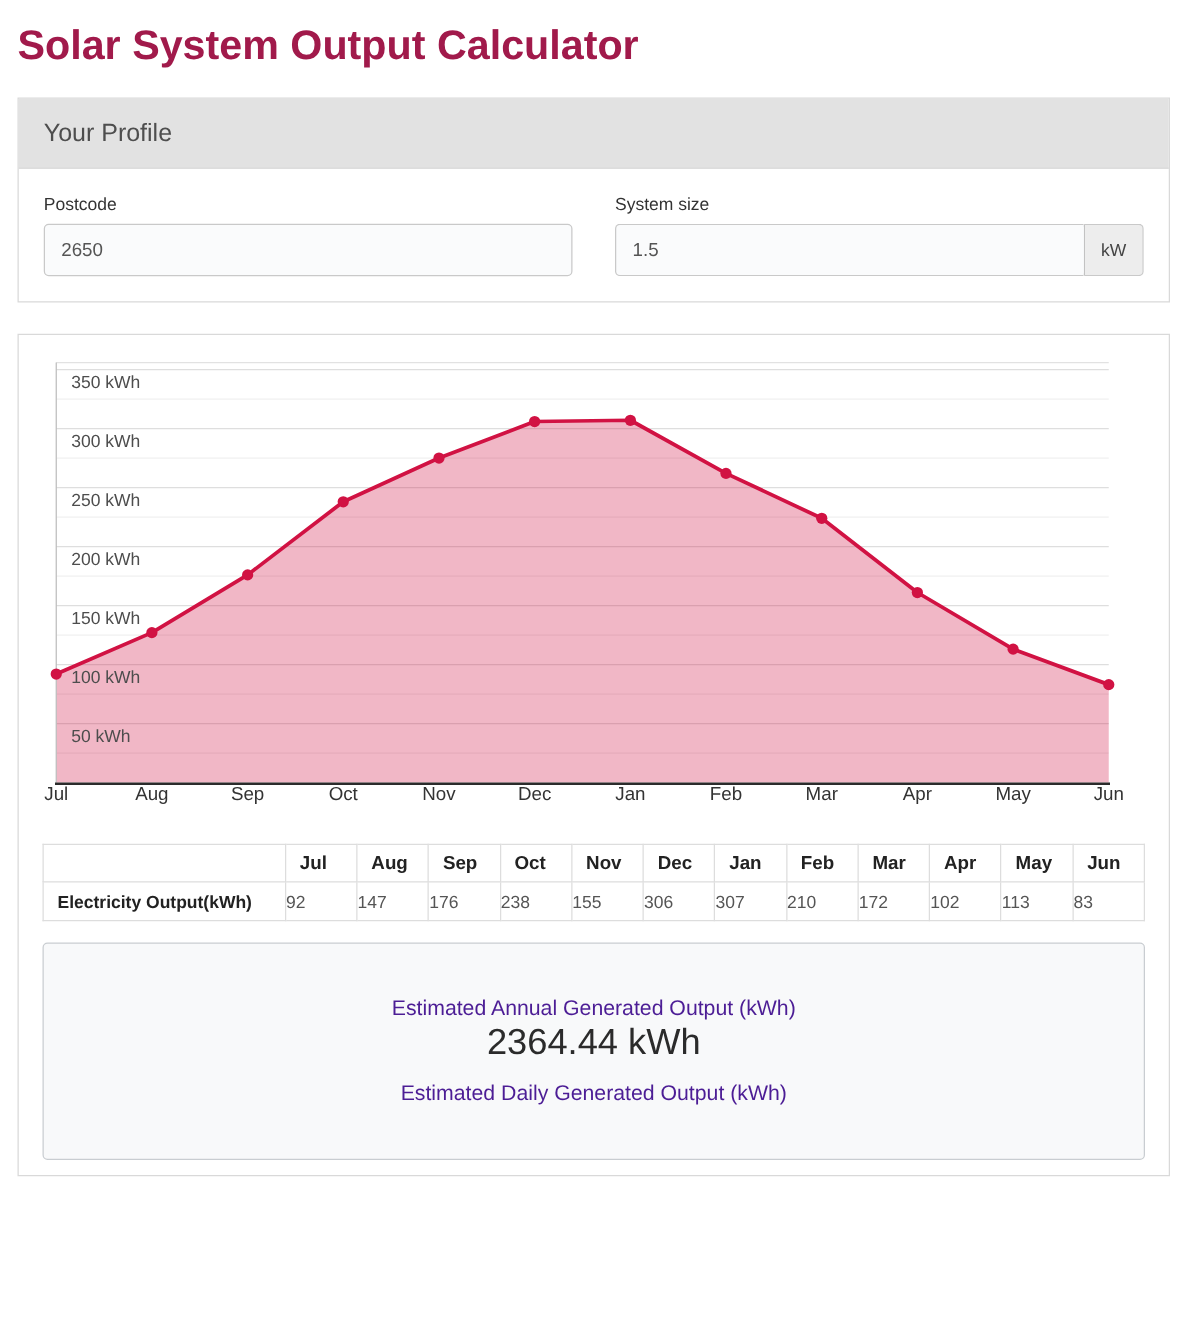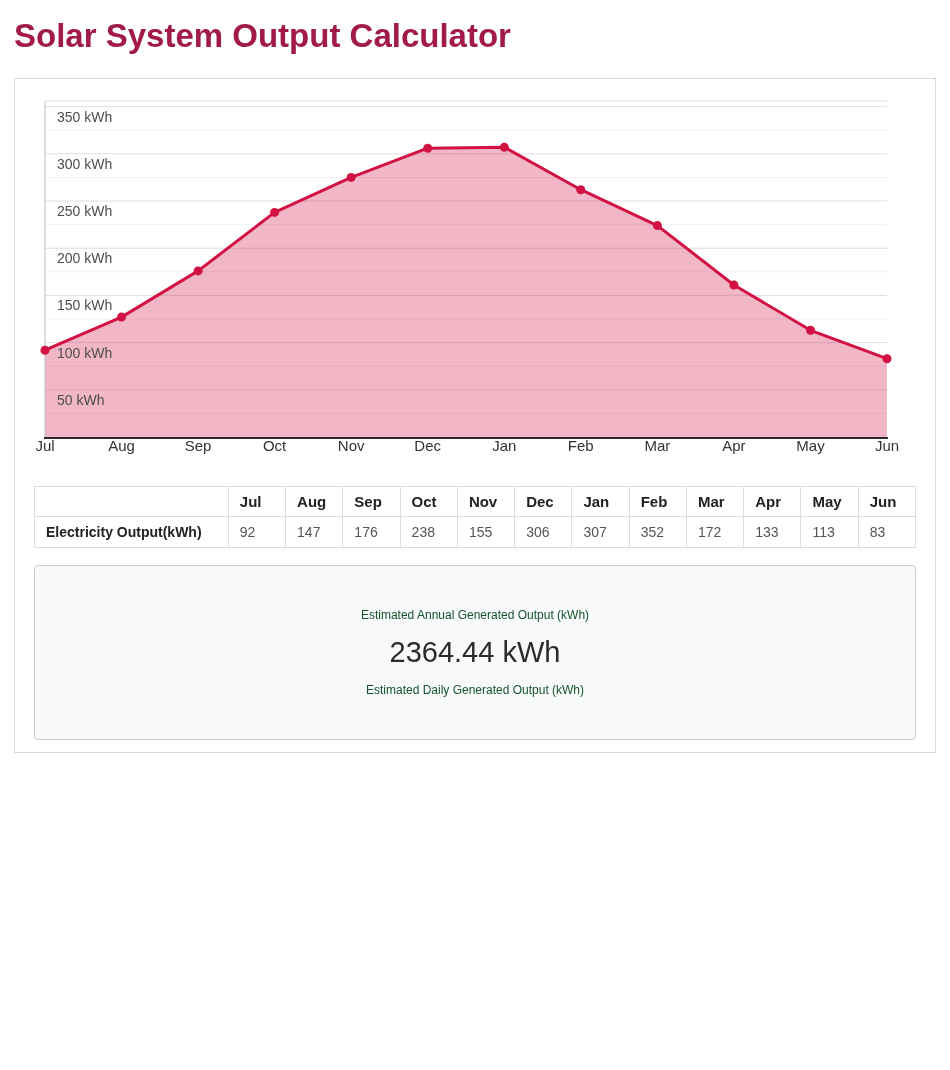--- a/index.html
+++ b/index.html
@@ -47,39 +47,57 @@
   .output-body { padding: 0 0 12px 0; }
   .chart-wrap { width: 920px; height: 390px; }
   svg { display: block; }
   .y-lab { font: 14px "Liberation Sans", sans-serif; fill: #4d4d4d; }
   .x-lab { font: 15px "Liberation Sans", sans-serif; fill: #333; }
 
   .table-wrap { margin: 17px 19px 0 19px; }
   table { width: 100%; border-collapse: collapse; table-layout: fixed; }
   th, td { border: 1px solid #ddd; text-align: left; }
   thead th { font-size: 15px; font-weight: 700; color: #222; padding: 6px 11px; }
-  tbody td { font-size: 14px; color: #555; padding: 7px 11px; }
+  tbody td { font-size: 14px; color: #555; padding: 7px 0; }
   .corner, .rowlab { width: 22%; }
   .rowlab { font-size: 14px; font-weight: 700; color: #222; padding: 7px 11px; }
 
   .summary-box {
     margin: 17px 19px 0 19px;
     background: #f8f9fa; border: 1px solid #c9cdd1; border-radius: 4px;
     text-align: center; padding: 32px 10px 42px 10px;
   }
-  .summary-label { font-size: 12px; color: #14532d; margin-top: 10px; }
-  .summary-value { font-size: 29px; color: #2b2b2b; font-weight: 500; margin: 14px 0 14px 0; }
+  .summary-label { font-size: 17px; color: #4c1d95; margin-top: 10px; }
+  .summary-value { font-size: 29px; color: #2b2b2b; font-weight: 500; margin: 1px 0 14px 0; }
 </style>
 </head>
 <body>
 
 <div class="page">
 
   <h1 class="page-title">Solar System Output Calculator</h1>
 
+  <div class="panel panel-1">
+    <div class="panel-heading">Your Profile</div>
+    <div class="profile-body">
+      <div class="field-col">
+        <label class="field-label">Postcode</label>
+        <div class="input-group">
+          <input class="text-input" type="text" value="2650" style="">
+        </div>
+      </div>
+      <div class="field-col">
+        <label class="field-label">System size</label>
+        <div class="input-group has-addon">
+          <input class="text-input" type="text" value="1.5" style="">
+          <span class="input-addon">kW</span>
+        </div>
+      </div>
+    </div>
+  </div>
 
   <div class="panel panel-2">
     <div class="output-body">
 
       <div class="chart-wrap">
         <svg id="output-chart" width="920" height="390" viewBox="0 0 920 390">
             <g>
               <line x1="30" x2="872" y1="22" y2="22" stroke="#e2e2e2"></line>
               <line x1="30" x2="872" y1="334.40449438202245" y2="334.40449438202245" stroke="#f0f0f0"></line>
               <line x1="30" x2="872" y1="310.80898876404495" y2="310.80898876404495" stroke="#dedede"></line>
@@ -162,23 +180,23 @@
           <tbody>
             <tr id="table-data-row">
               <th class="rowlab">Electricity Output(kWh)</th>
             <td>92</td>
                 <td>147</td>
                 <td>176</td>
                 <td>238</td>
                 <td>155</td>
                 <td>306</td>
                 <td>307</td>
-                <td>352</td>
+                <td>210</td>
                 <td>172</td>
-                <td>133</td>
+                <td>102</td>
                 <td>113</td>
                 <td>83</td>
               </tr>
           </tbody>
         </table>
       </div>
 
       <div class="summary-box">
         <div class="summary-label">Estimated Annual Generated Output (kWh)</div>
         <div class="summary-value">2364.44 kWh</div>

